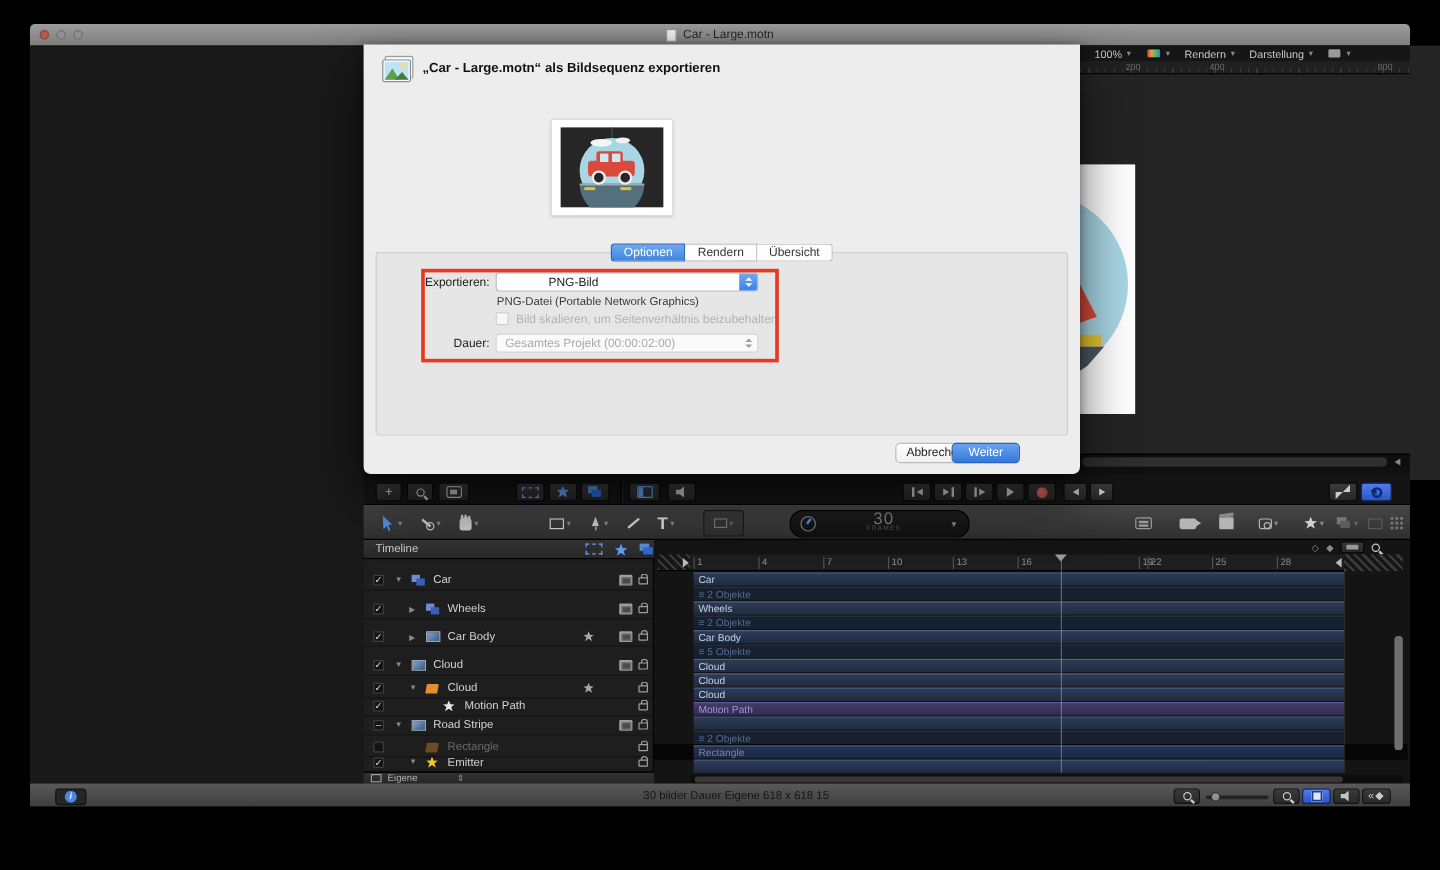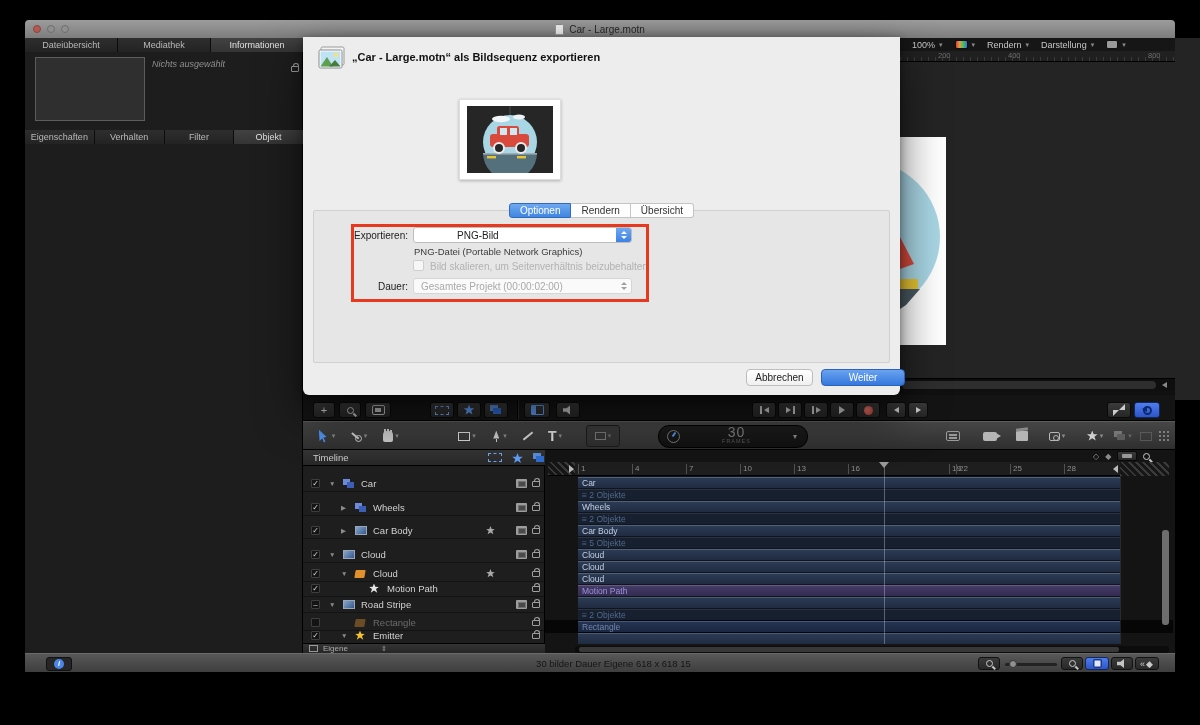--- a/index.html
+++ b/index.html
@@ -197,57 +197,41 @@
   .cup{width:0;height:0;border-left:3px solid transparent;border-right:3px solid transparent;border-bottom:3.5px solid #fff;}
   .cdn{width:0;height:0;border-left:3px solid transparent;border-right:3px solid transparent;border-top:3.5px solid #fff;}
   .popup.disabled{background:#fafafa;border-color:#d6d6d6;color:#a9a9a9;}
   .popup.disabled .cup{border-bottom-color:#a0a0a0;}
   .popup.disabled .cdn{border-top-color:#a0a0a0;}
   .hint{position:absolute;left:111px;font-size:9.5px;color:#3a3a3a;}
   .cbox{position:absolute;left:110px;width:11px;height:11px;background:#f7f7f7;border:1px solid #cfcfcf;border-radius:2px;}
   .clabel{position:absolute;left:127px;font-size:10px;color:#b2b2b2;}
   .dbtn{position:absolute;height:17px;border-radius:4px;font-size:10px;display:flex;align-items:center;justify-content:center;}
   .dbtn.cancel{left:443px;top:332px;width:67px;background:linear-gradient(#fff,#f0f0f0);border:1px solid #bdbdbd;color:#222;}
-  .dbtn.next{left:518px;top:332px;width:84px;background:linear-gradient(#6aa3ef,#3478dd);border:1px solid #2a62bd;color:#fff;}
+  .dbtn.next{left:490px;top:332px;width:57px;background:linear-gradient(#6aa3ef,#3478dd);border:1px solid #2a62bd;color:#fff;}
 </style>
 </head>
 <body>
 
 <div id="stage">
 
   <div class="abs titlebar">
     <div class="lights">
       <span class="light red"></span>
       <span class="light gray"></span>
       <span class="light gray"></span>
     </div>
     <div class="titlegrp">
       <span class="i-doc"></span>
       <span class="title-text">Car - Large.motn</span>
     </div>
   </div>
 
   <div class="abs winbg"></div>
 
-  <div class="abs left-panel">
-    <div class="lp-tabs" style="top:0;" id="lpTabsTop">
-        <div class="lp-tab">Dateiübersicht</div>
-        <div class="lp-tab">Mediathek</div>
-        <div class="lp-tab sel">Informationen</div>
-      </div>
-    <div class="abs lp-preview"></div>
-    <span class="abs lp-empty">Nichts ausgewählt</span>
-    <span class="abs i-lock" style="left:266px;top:20px;"></span>
-    <div class="lp-tabs" style="top:92px;" id="lpTabsBottom">
-        <div class="lp-tab">Eigenschaften</div>
-        <div class="lp-tab">Verhalten</div>
-        <div class="lp-tab">Filter</div>
-        <div class="lp-tab sel">Objekt</div>
-      </div>
-  </div>
 
   <div class="abs canvas-zone">
     <div class="cv-toolbar">
       <span class="cv-item">
         <span>100%</span>
         <span class="dd">▾</span>
       </span>
       <span class="cv-item">
         <span class="i-color"></span>
         <span class="dd">▾</span>

